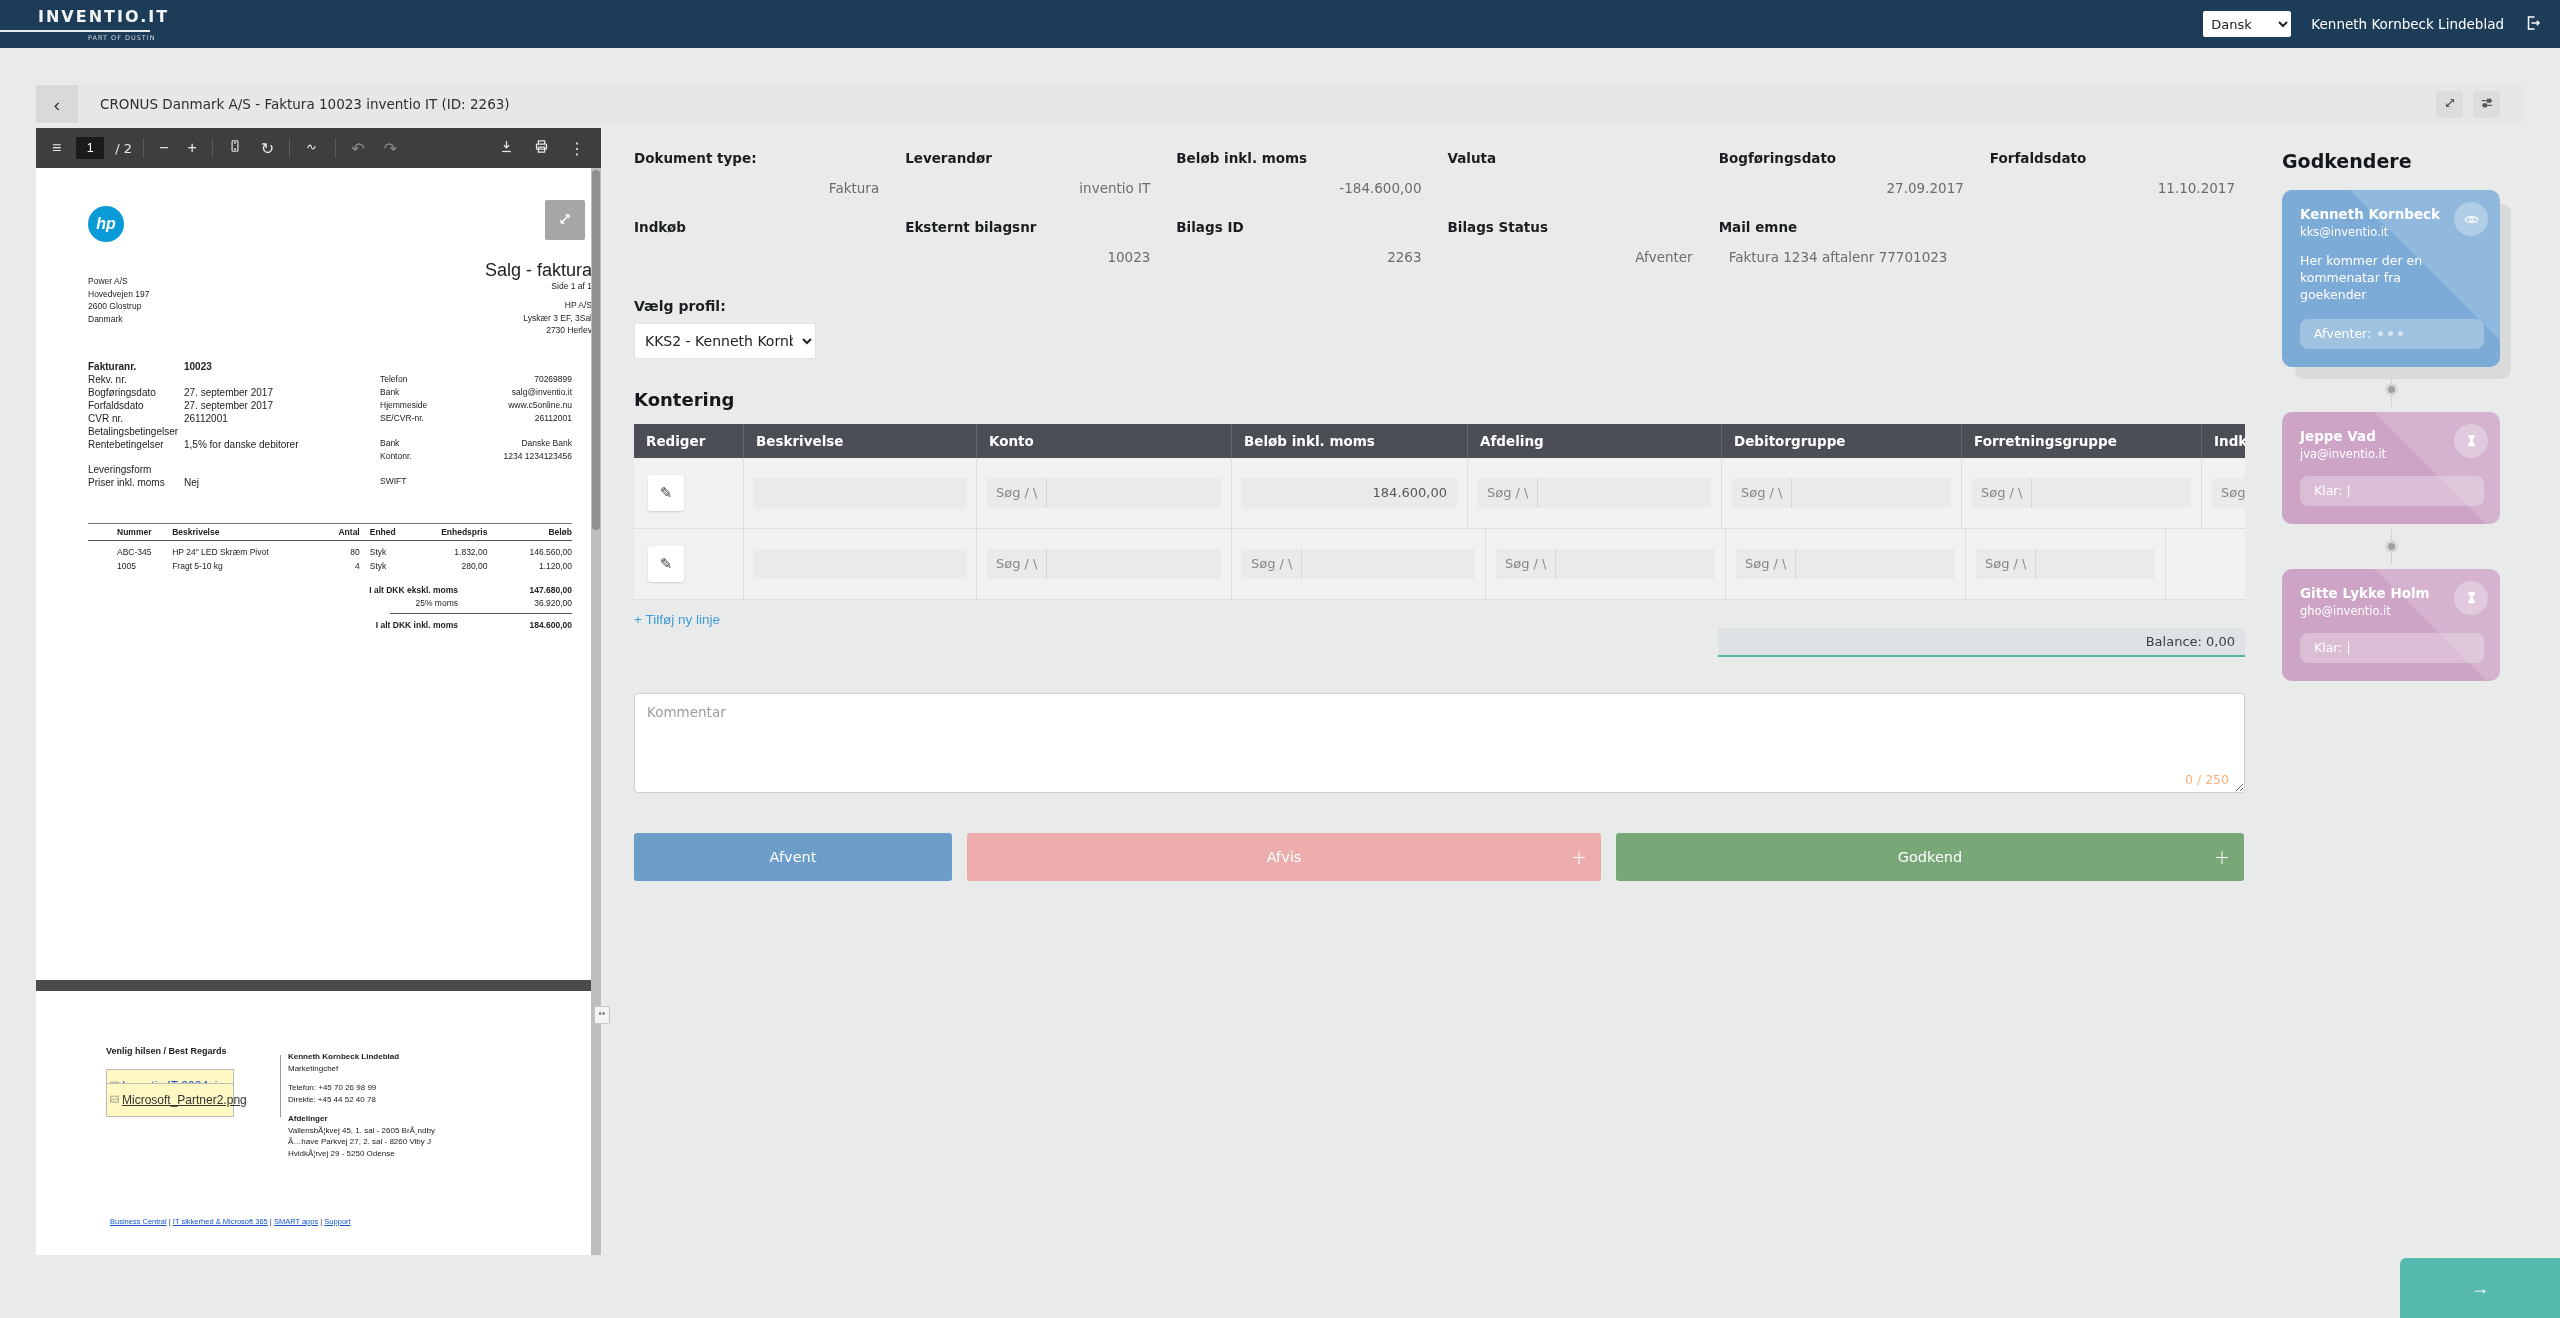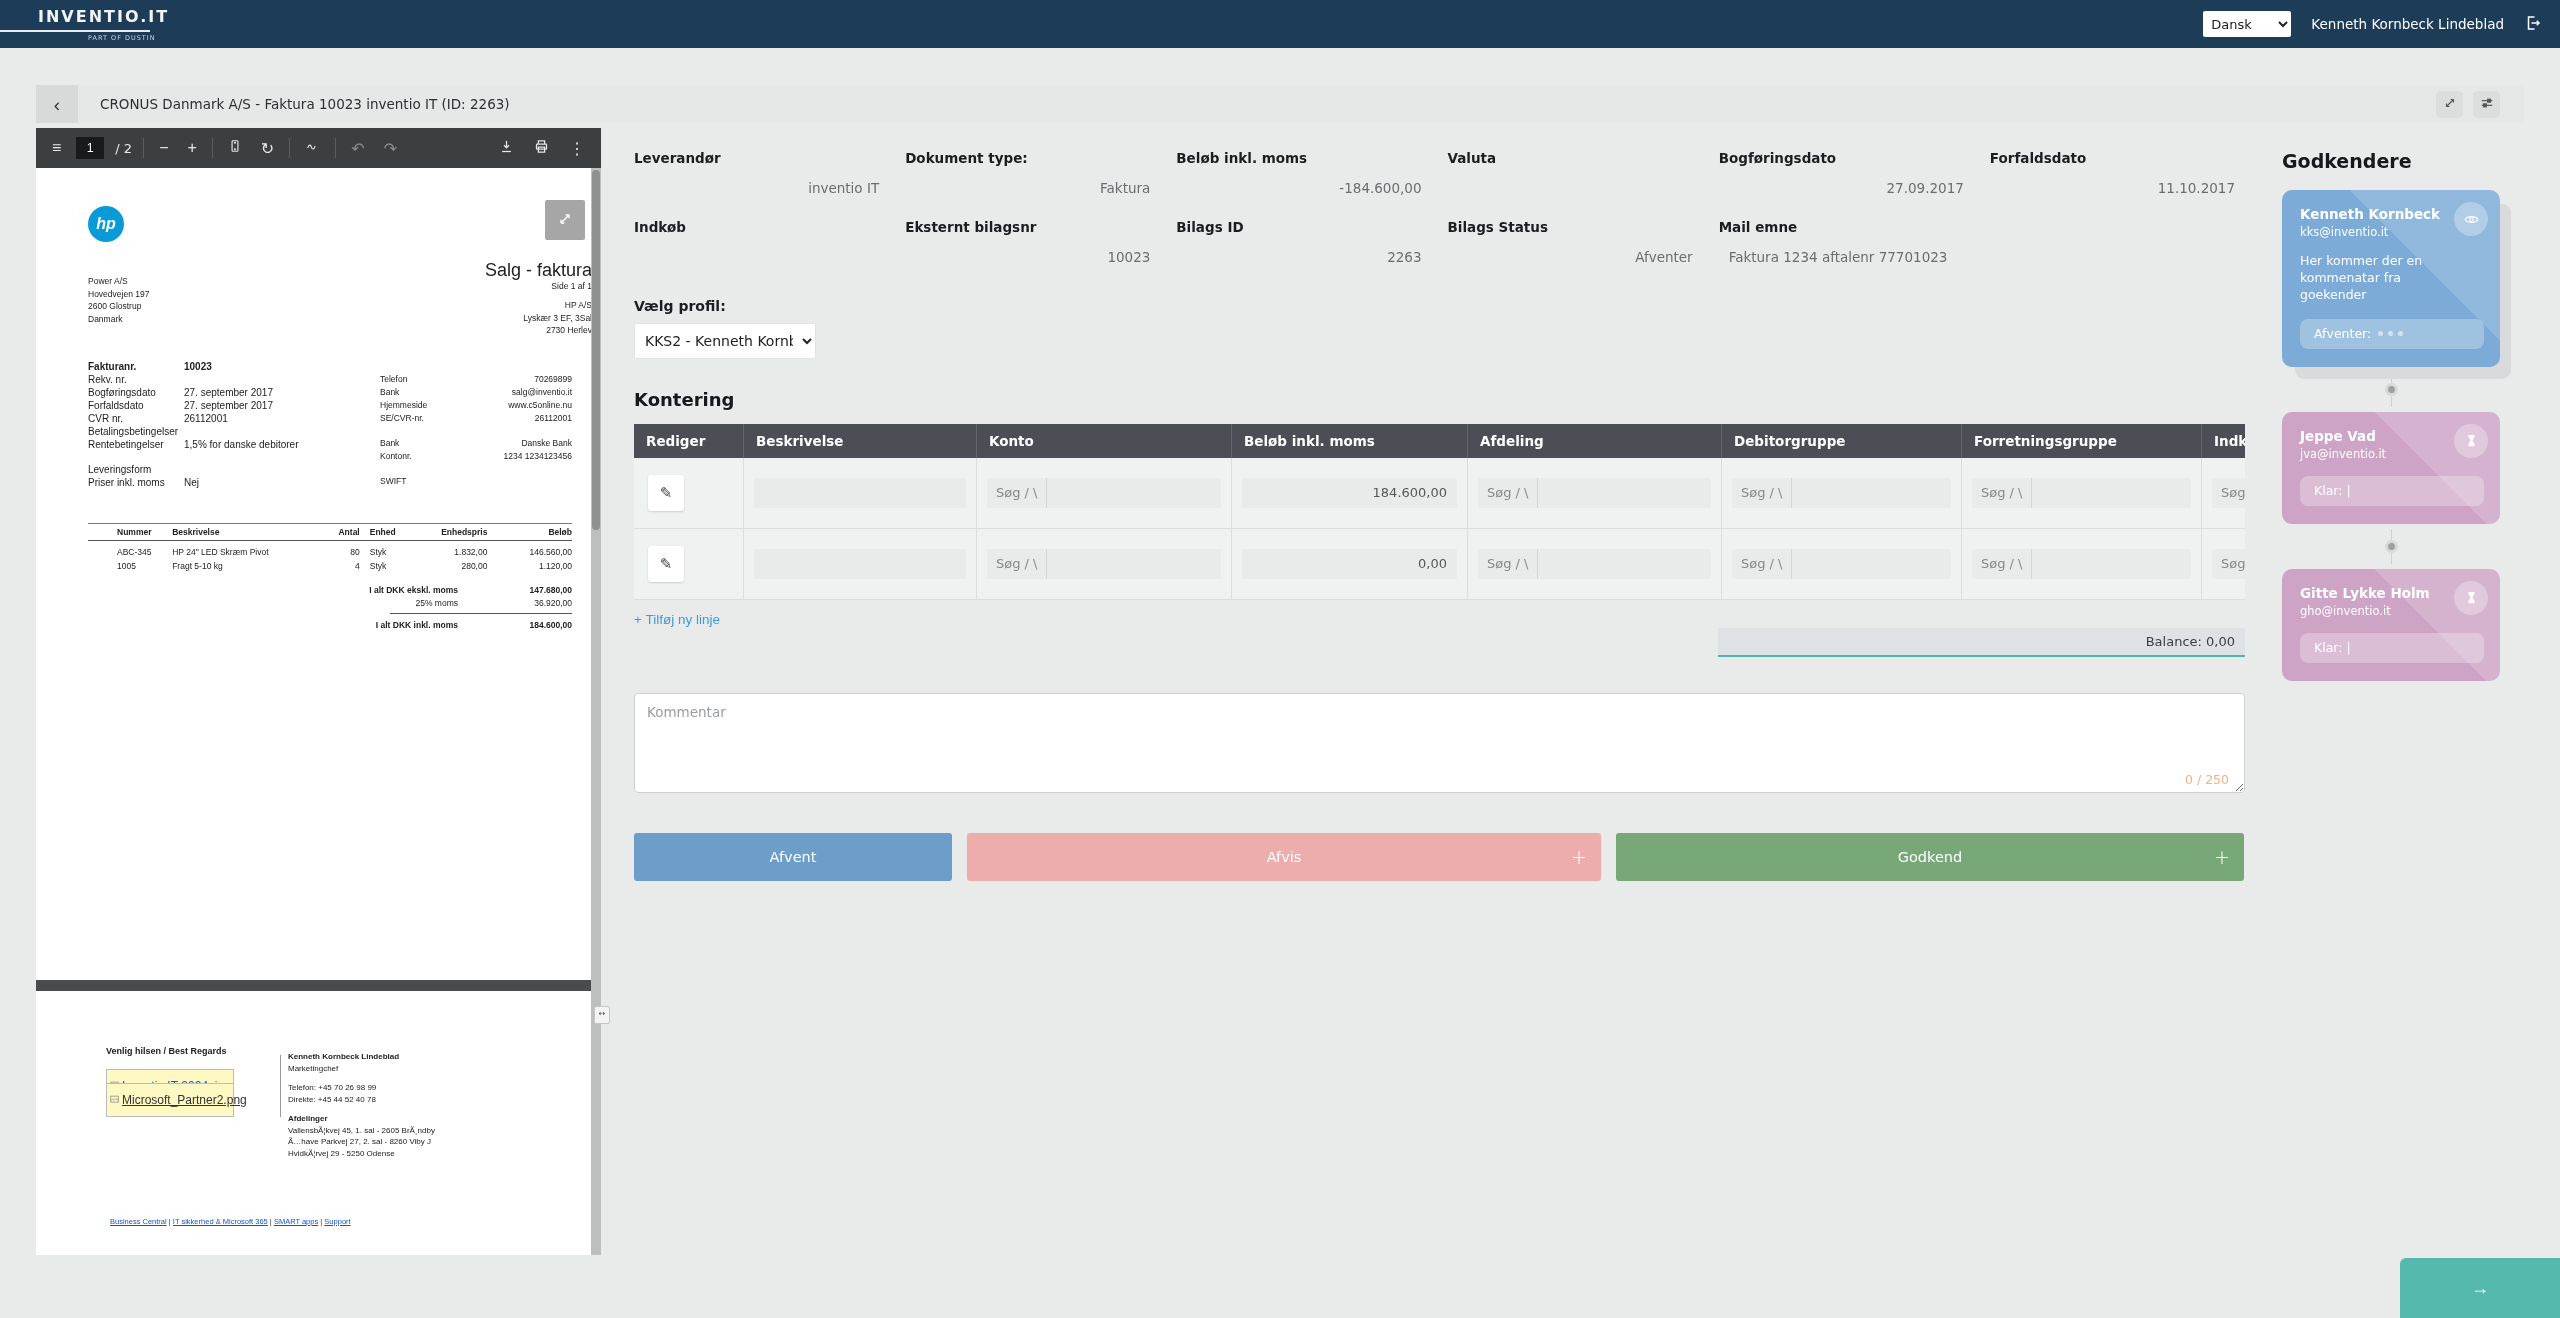--- a/index.html
+++ b/index.html
@@ -450,26 +450,26 @@
       <div class="pdf-scrollbar">
         <div class="pdf-thumb"></div>
       </div>
       <div class="splitter">↔</div>
     </div>
 
     <div class="form-panel">
 
       <div class="fields-grid">
         <div class="field">
+          <label>Dokument type:</label>
+          <div class="fbox">Faktura</div>
+        </div>
+        <div class="field">
           <label>Leverandør</label>
           <div class="fbox">inventio IT</div>
-        </div>
-        <div class="field">
-          <label>Dokument type:</label>
-          <div class="fbox">Faktura</div>
         </div>
         <div class="field">
           <label>Beløb inkl. moms</label>
           <div class="fbox">-184.600,00</div>
         </div>
         <div class="field">
           <label>Valuta</label>
           <div class="fbox"></div>
         </div>
         <div class="field">
@@ -573,23 +573,20 @@
               <button class="edit-btn">✎</button>
             </div>
           <div class="kc kc2">
               <input class="cell-input" style="">
             </div>
           <div class="kc kc3">
               <div class="search-box">
                 <span class="search-prefix">Søg / \</span>
                 <input class="search-input" style="">
               </div>
-            </div>
-          <div class="kc kc4">
-              <div class="amount-box">0,00</div>
             </div>
           <div class="kc kc5">
               <div class="search-box">
                 <span class="search-prefix">Søg / \</span>
                 <input class="search-input" style="">
               </div>
             </div>
           <div class="kc kc6">
               <div class="search-box">
                 <span class="search-prefix">Søg / \</span>

